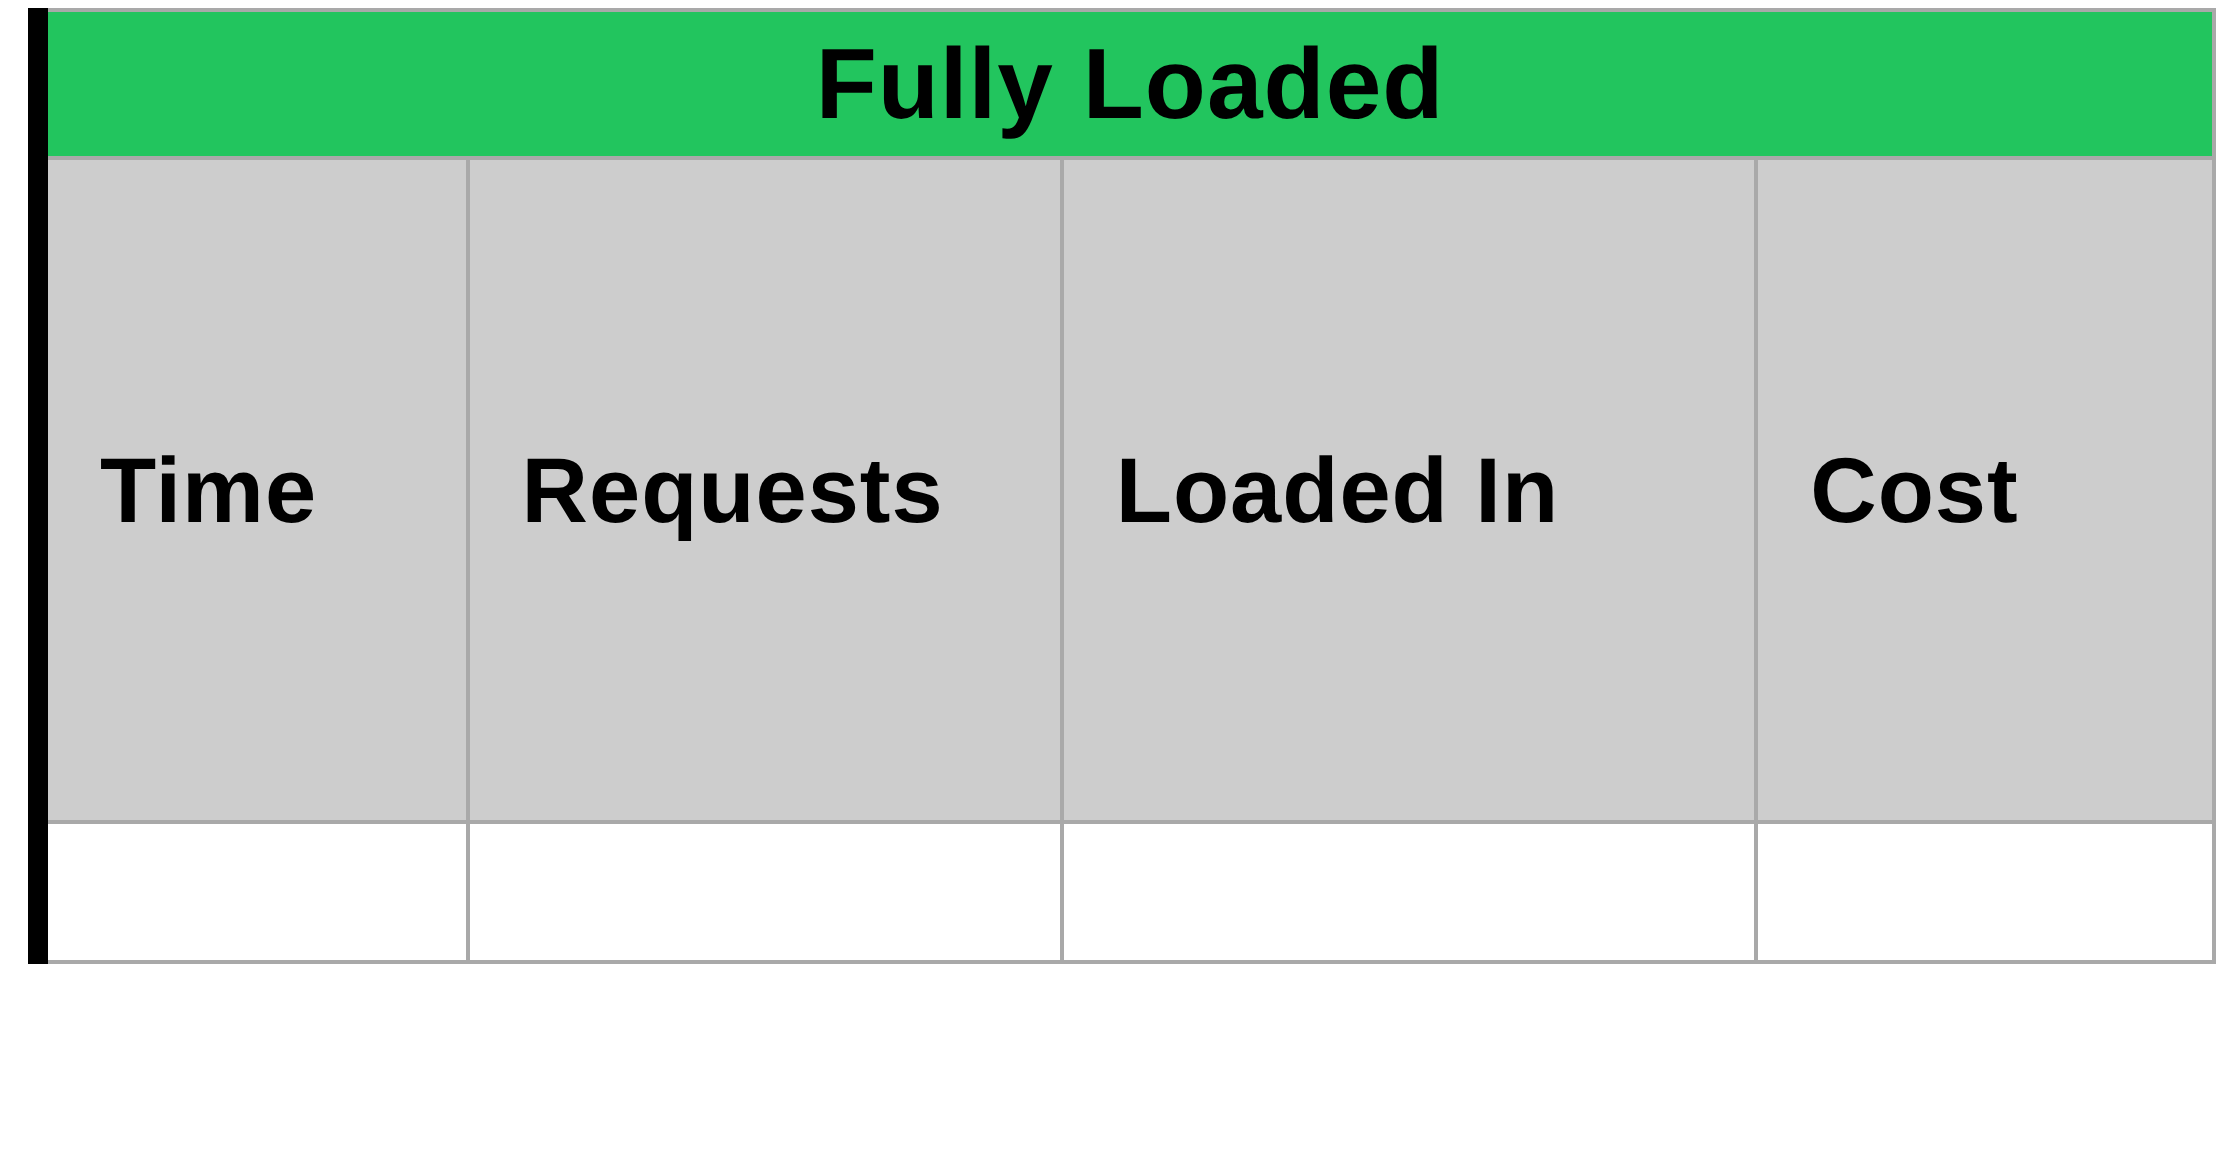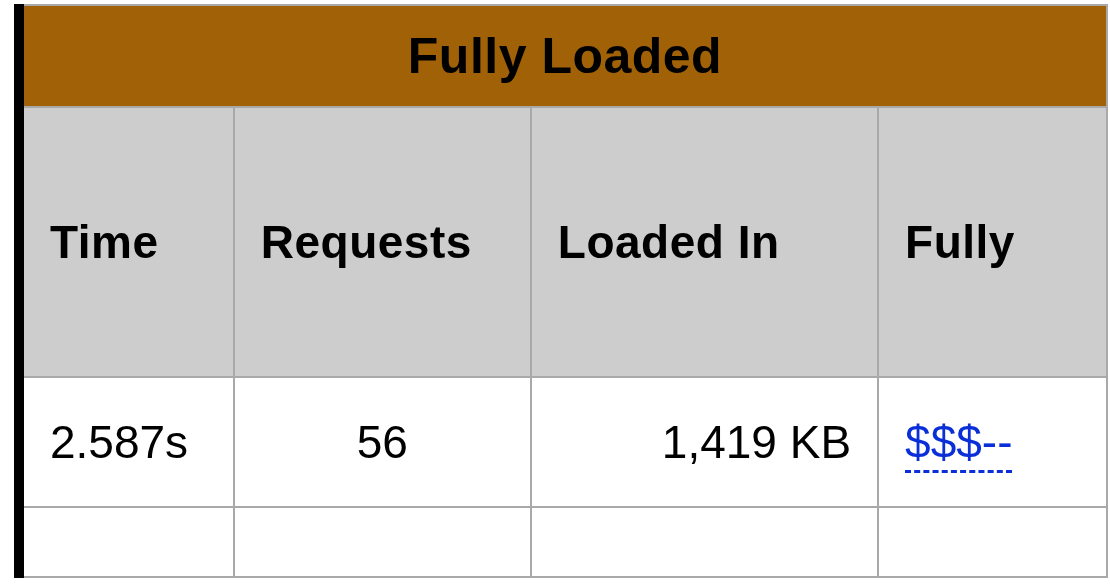--- a/index.html
+++ b/index.html
@@ -24,31 +24,31 @@
     table.results col.col-time     { width: 214px; }
     table.results col.col-requests { width: 296px; }
     table.results col.col-bytes    { width: 346px; }
     table.results col.col-cost     { width: 228px; }
 
     th, td {
       border: 2px solid #a9a9a9;
     }
 
     th.title {
-      background: #a16207;
-      height: 102px;
+      background: #22c55e;
+      height: 74px;
       font-size: 50px;
       font-weight: 700;
       text-align: center;
       vertical-align: middle;
       letter-spacing: 0.5px;
     }
     th.colhead {
       background: #cdcdcd;
-      height: 270px;
+      height: 332px;
       font-size: 46px;
       font-weight: 700;
       text-align: left;
       vertical-align: middle;
       padding-left: 26px;
       letter-spacing: 0.5px;
     }
     td.val {
       background: #ffffff;
       height: 130px;
@@ -86,32 +86,24 @@
         <col class="col-cost">
     </colgroup>
     <thead>
       <tr>
         <th class="title" colspan="4">Fully Loaded</th>
       </tr>
       <tr>
         <th class="colhead">Time</th>
         <th class="colhead">Requests</th>
         <th class="colhead">Loaded In</th>
-        <th class="colhead">Fully</th>
+        <th class="colhead">Cost</th>
       </tr>
     </thead>
     <tbody>
-      <tr>
-        <td class="val">2.587s</td>
-        <td class="val center">56</td>
-        <td class="val right">1,419 KB</td>
-        <td class="val">
-          <a href="#" class="cost-link">$$$--</a>
-        </td>
-      </tr>
       <tr>
         <td class="stub"></td>
         <td class="stub"></td>
         <td class="stub"></td>
         <td class="stub"></td>
       </tr>
     </tbody>
   </table>
 </div>
 

